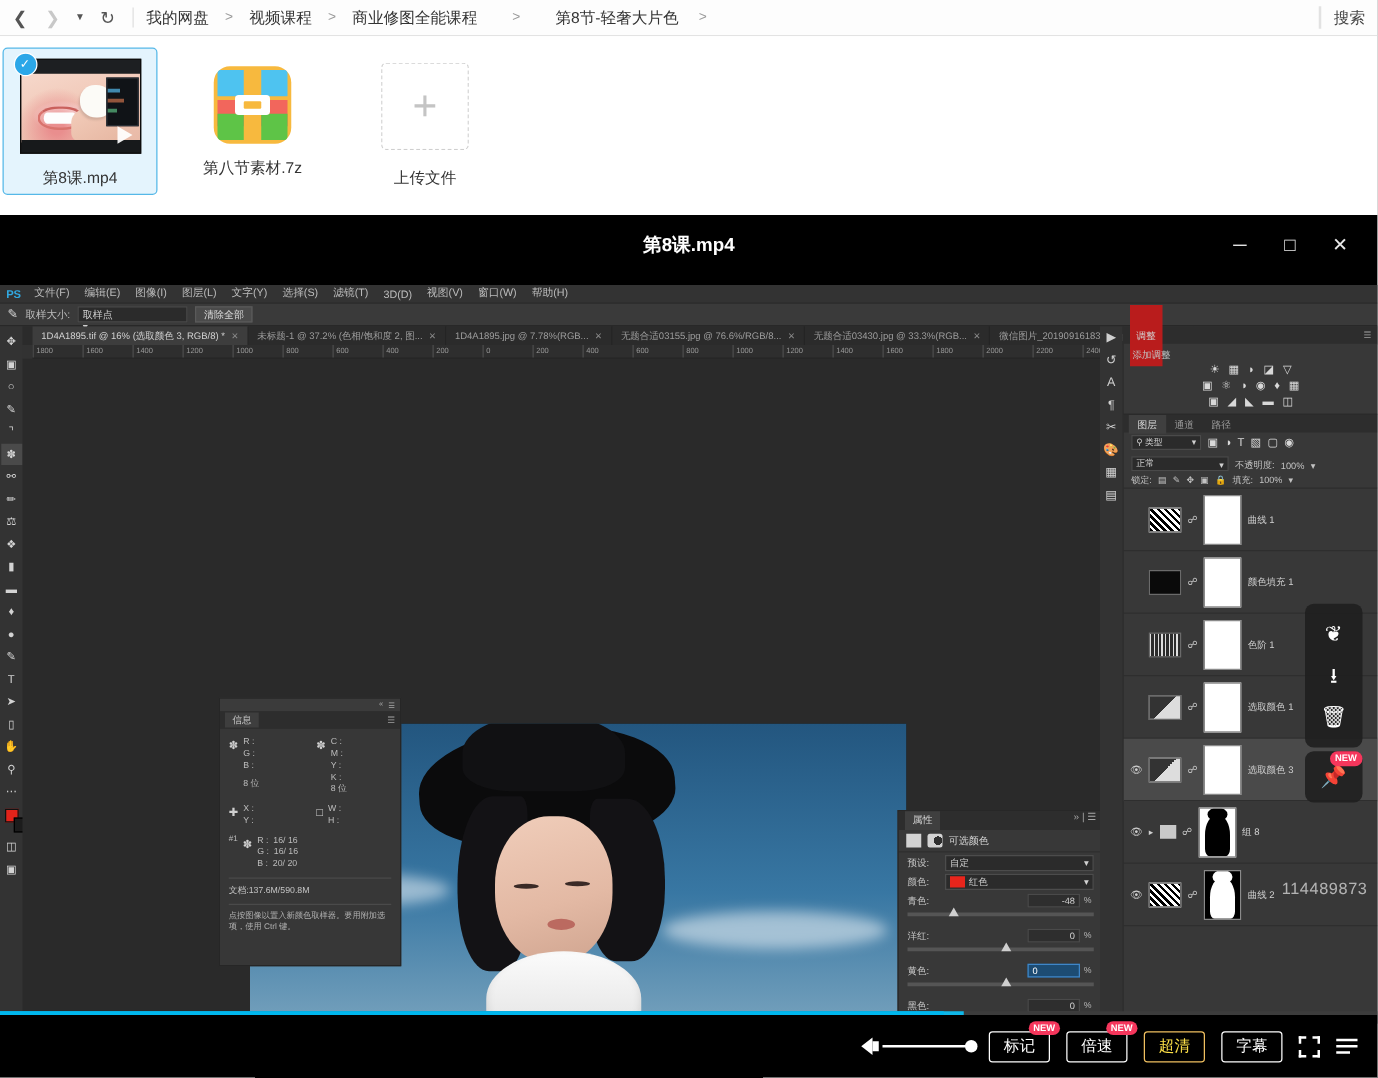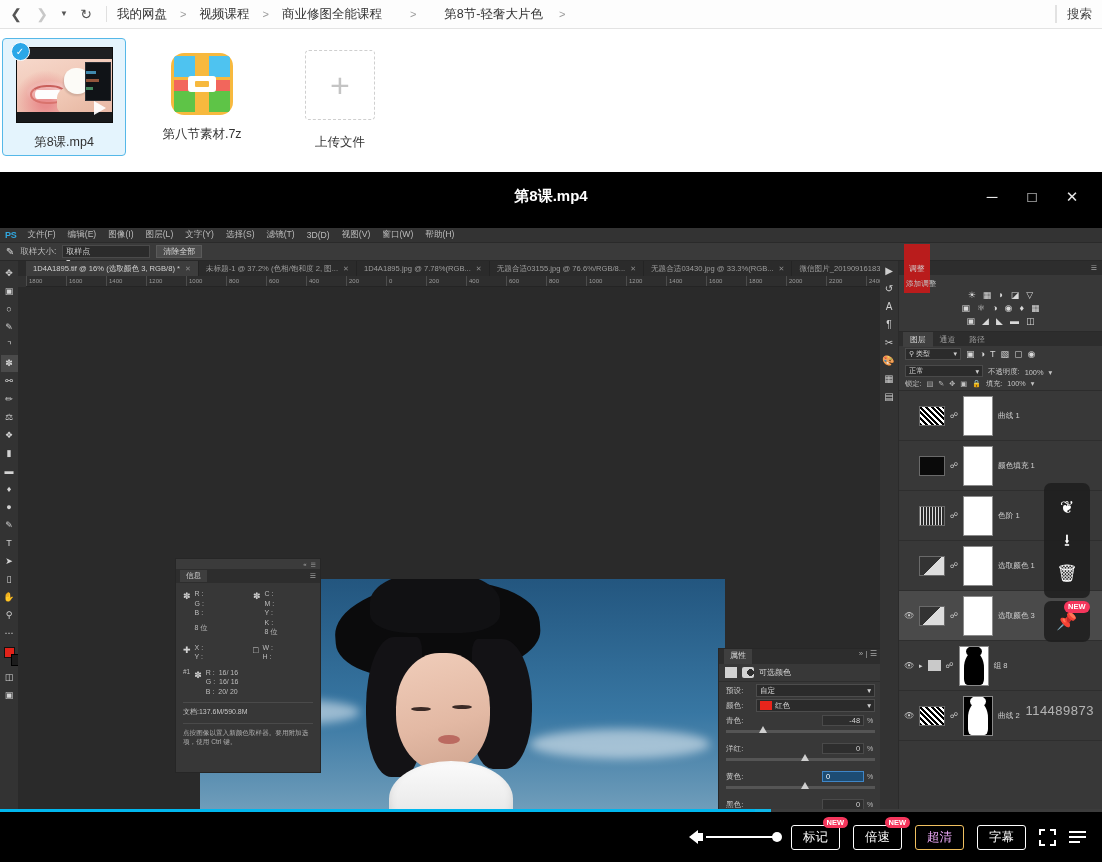--- a/index.html
+++ b/index.html
@@ -487,21 +487,21 @@
   }
   .vol-track { width: 72px; height: 2px; background: #fff; position: relative; }
   .vol-knob {
     position: absolute; right: -4px; top: -4px; width: 10px; height: 10px; border-radius: 50%;
     background: #fff;
   }
   .pill {
     position: relative; border: 1.5px solid #fff; border-radius: 3px; color: #fff;
     font-size: 12.5px; padding: 3px 11px; white-space: nowrap;
   }
-  .pill.gold { border-color: #f0c060; color: #f0abfc; }
+  .pill.gold { border-color: #f0c060; color: #fde047; }
   .pill .new-badge { right: -9px; top: -9px; }
   .fs-ico { position: relative; width: 17px; height: 17px; }
   .fs-ico span { position: absolute; width: 6px; height: 6px; border: 2px solid #fff; }
   .fs-ico .tl { left: 0; top: 0; border-right: none; border-bottom: none; }
   .fs-ico .tr { right: 0; top: 0; border-left: none; border-bottom: none; }
   .fs-ico .bl { left: 0; bottom: 0; border-right: none; border-top: none; }
   .fs-ico .br { right: 0; bottom: 0; border-left: none; border-top: none; }
   .pl-ico { display: flex; flex-direction: column; gap: 3px; align-items: flex-start; }
   .pl-ico i { display: block; height: 2px; background: #fff; }
 </style>

